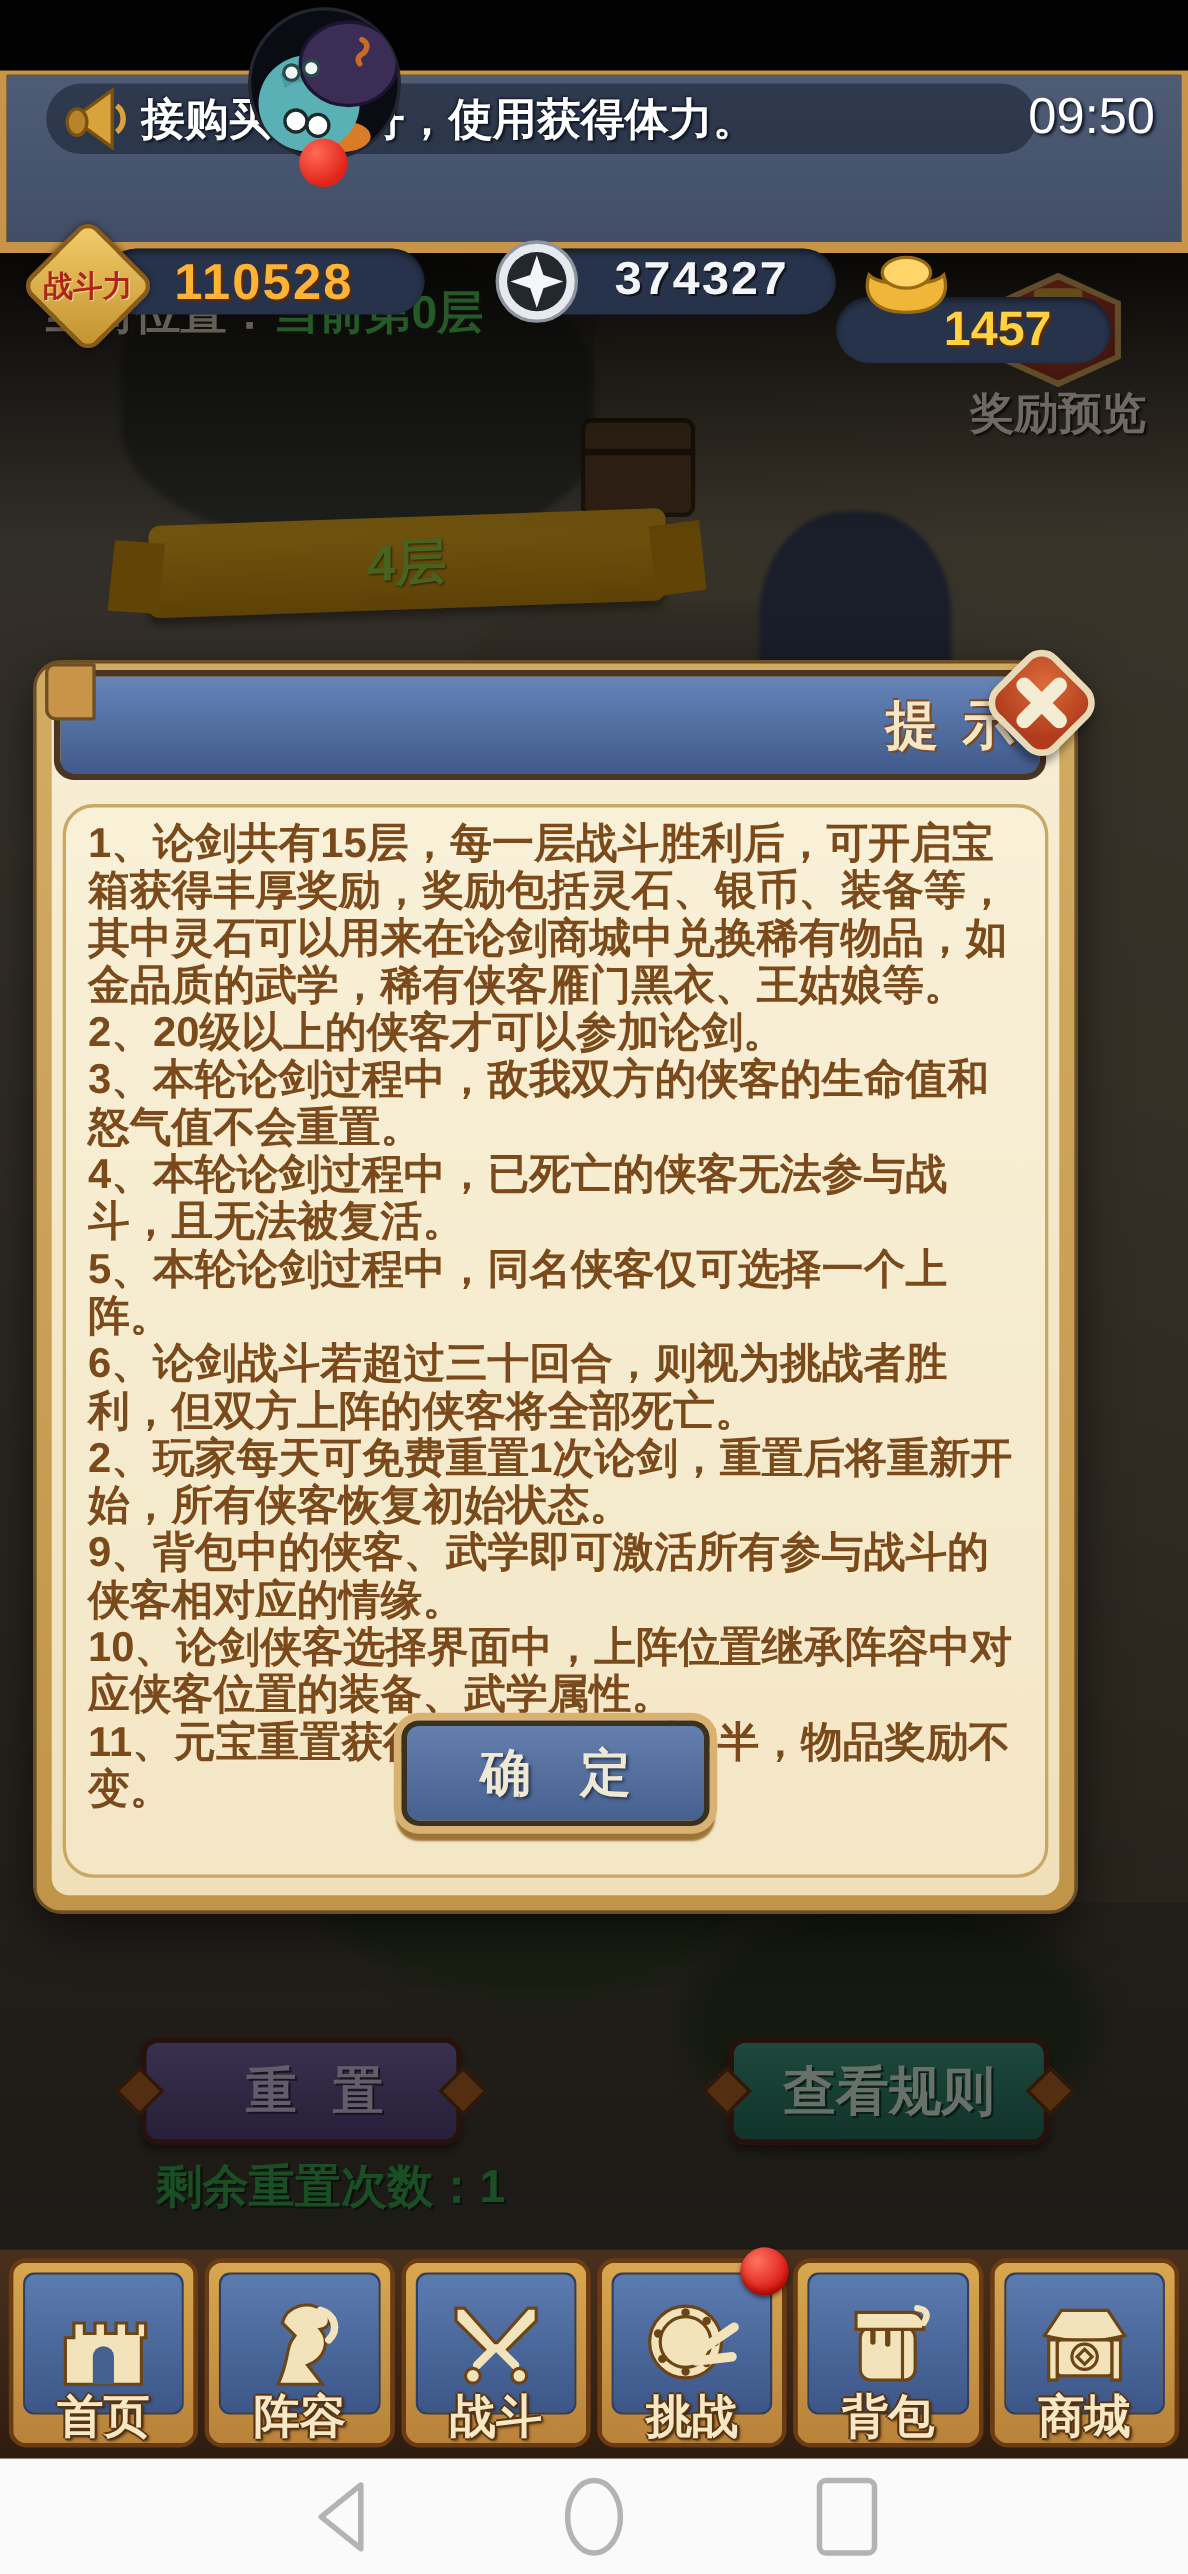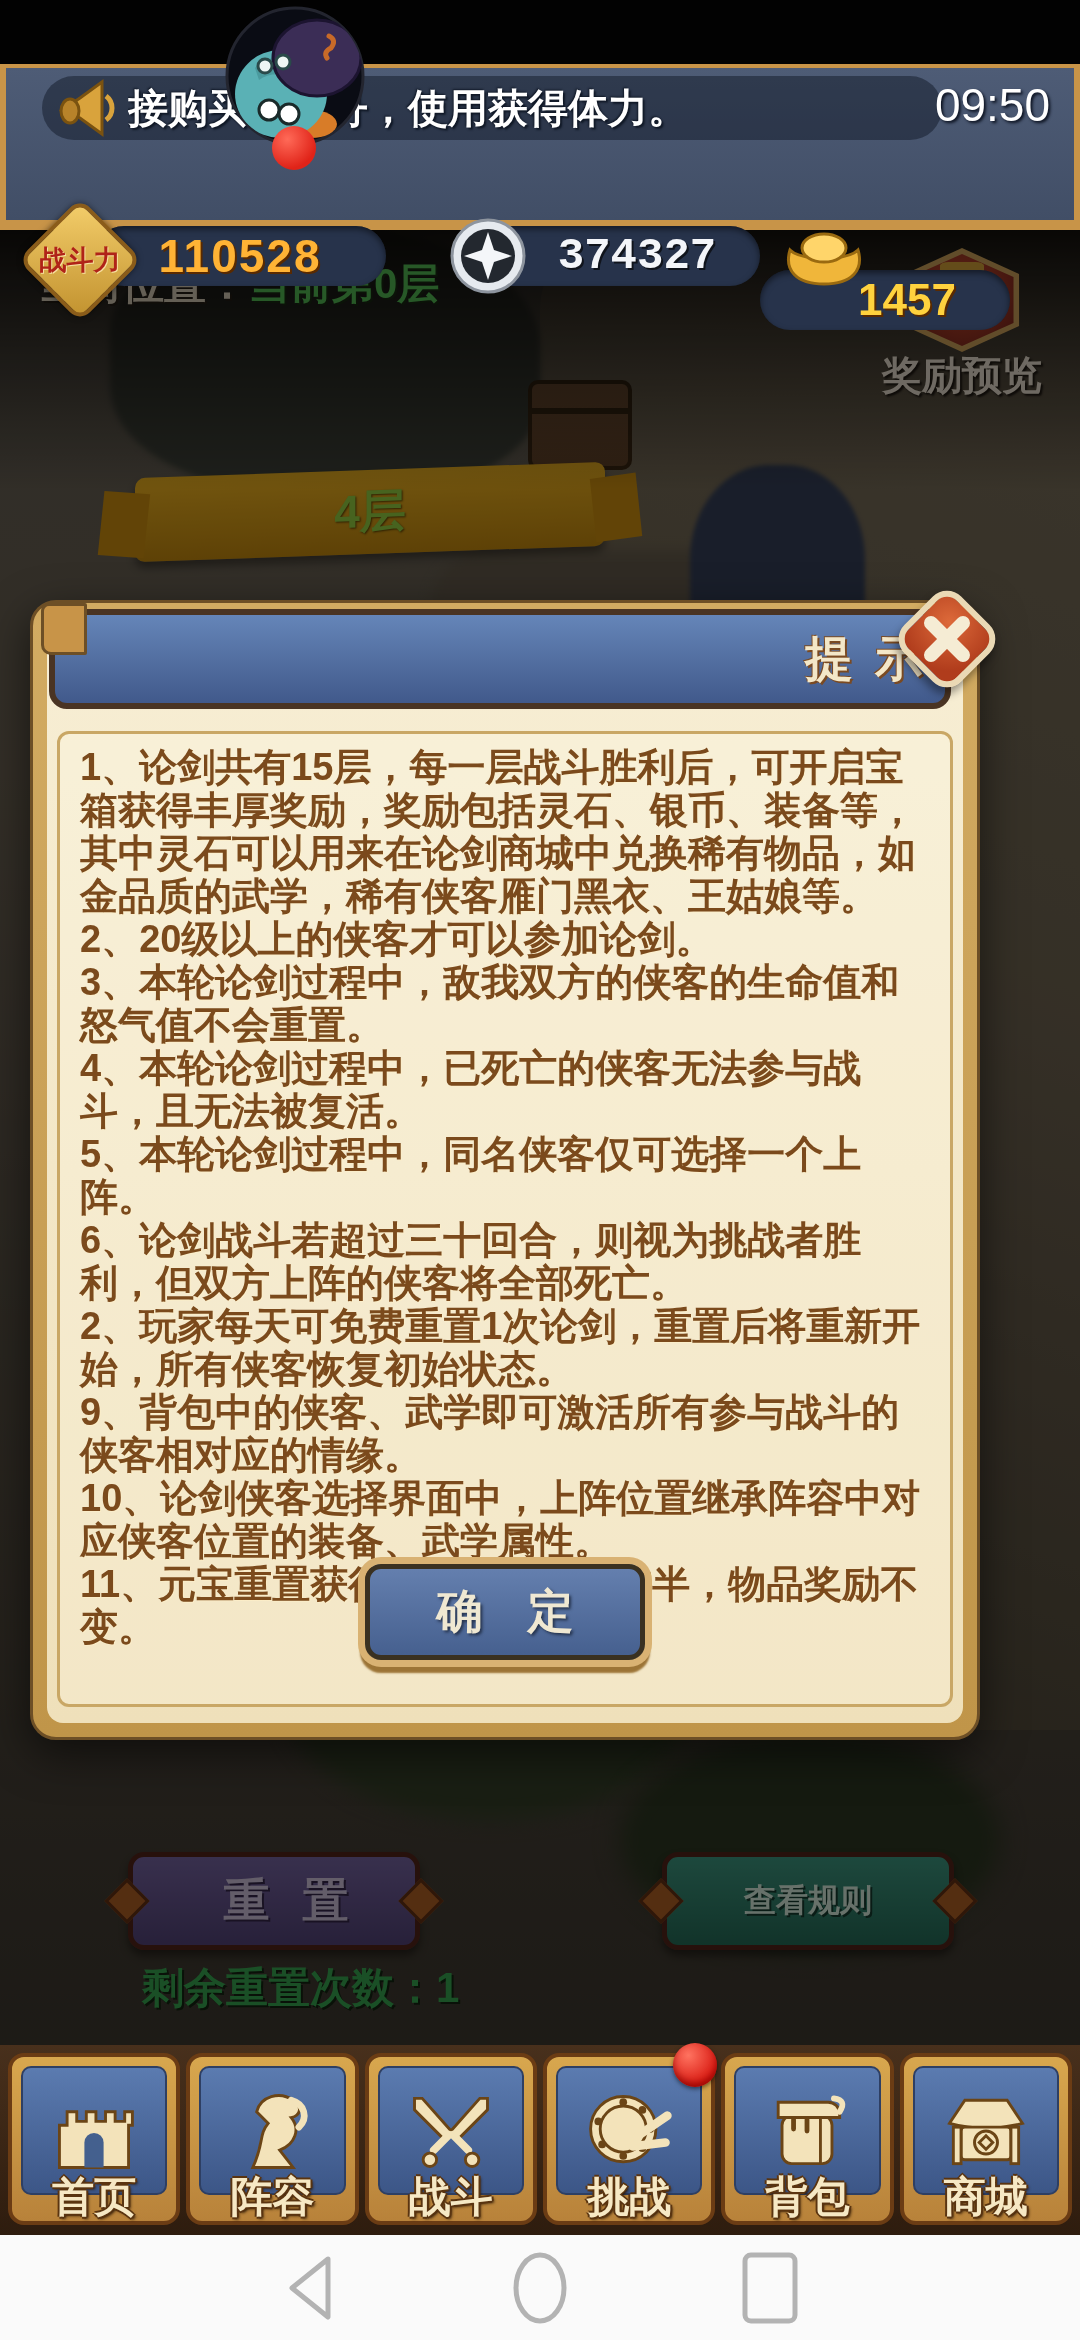--- a/index.html
+++ b/index.html
@@ -98,21 +98,21 @@
   .scene-btn{position:absolute;width:292px;height:98px;border-radius:16px;border:5px solid #4a1f15;
     display:flex;align-items:center;justify-content:center;cursor:pointer;z-index:4;
     box-shadow:0 6px 8px rgba(0,0,0,.45);}
   .scene-btn::before,.scene-btn::after{content:"";position:absolute;top:50%;width:26px;height:26px;
     background:#a85a20;border:3px solid #5a2a10;transform:translateY(-50%) rotate(45deg);}
   .scene-btn::before{left:-22px;} .scene-btn::after{right:-22px;}
   #reset-btn{left:128px;top:1622px;background:linear-gradient(#6e5f9e,#4b3d74);}
   #reset-btn span{color:#c6bdd8;font-size:46px;font-weight:bold;letter-spacing:10px;
     text-shadow:2px 2px 0 #2c2145;margin-left:34px;}
   #viewrules-btn{left:662px;top:1622px;background:linear-gradient(#35917c,#1d6553);}
-  #viewrules-btn span{color:#cfe6da;font-size:32px;font-weight:bold;text-shadow:2px 2px 0 #0e352a;text-align:center;}
+  #viewrules-btn span{color:#cfe6da;font-size:48px;font-weight:bold;text-shadow:2px 2px 0 #0e352a;text-align:center;}
   #remaining{left:142px;top:1730px;font-size:42px;font-weight:bold;color:var(--remaining-green);
     text-shadow:2px 2px 0 #0c1e0e;white-space:nowrap;z-index:4;}
   #scene-dim{left:0;top:0;width:1080px;height:1815px;background:rgba(8,6,4,.52);z-index:6;}
 
   
   #dialog{left:30px;top:600px;width:950px;height:1140px;z-index:40;
     background:linear-gradient(#d2ab62,#c09549);border:3px solid #6d4f26;border-radius:26px;
     box-shadow:0 14px 44px rgba(0,0,0,.55);}
   #dialog-body{position:absolute;left:14px;top:14px;right:14px;bottom:14px;border-radius:16px;
     background:linear-gradient(#f7eed4,#efe0ba);}
@@ -123,21 +123,21 @@
     background:#c89448;border:3px solid #6d4f26;border-radius:8px 2px 2px 10px;}
   #dialog-title{color:#f3e7c8;font-size:48px;font-weight:bold;letter-spacing:22px;padding-left:22px;
     text-shadow:2px 2px 0 #7a4a22,-1px -1px 0 #7a4a22;}
   #dialog-close{position:absolute;right:-26px;top:-18px;width:112px;height:112px;z-index:5;cursor:pointer;}
   #dialog-close .diamond{position:absolute;left:16px;top:14px;width:80px;height:80px;
     transform:rotate(45deg);border-radius:20px;border:6px solid #ead9b5;
     background:radial-gradient(circle at 35% 30%,#dd6a3a,#b03c1c 75%);
     box-shadow:3px 6px 8px rgba(0,0,0,.4);}
   #dialog-close svg{position:absolute;left:26px;top:24px;}
   #rules-panel{position:absolute;left:24px;top:128px;right:24px;bottom:30px;
-    border:3px solid #c9a765;border-radius:12px;background:rgba(255,250,235,.25);overflow:hidden;}
+    border:3px solid #c9a765;border-radius:28px;background:rgba(255,250,235,.25);overflow:hidden;}
   #rules-text{position:absolute;left:20px;top:12px;right:18px;}
   #rules-text p{margin:0;font-size:38px;line-height:43px;font-weight:bold;color:var(--rule-text);
     text-shadow:1px 1px 0 rgba(255,240,200,.6);}
   #confirm-btn{position:absolute;left:50%;bottom:44px;transform:translateX(-50%);
     width:280px;height:96px;border-radius:16px;cursor:pointer;
     background:linear-gradient(#647fae,#46608f);border:5px solid #3a3121;
     box-shadow:0 0 0 7px #d9b273,0 8px 2px 5px #9c7436;
     display:flex;align-items:center;justify-content:center;}
   #confirm-btn span{color:#efe8d2;font-size:46px;font-weight:bold;letter-spacing:16px;padding-left:16px;
     text-shadow:2px 2px 3px #26344e;}

